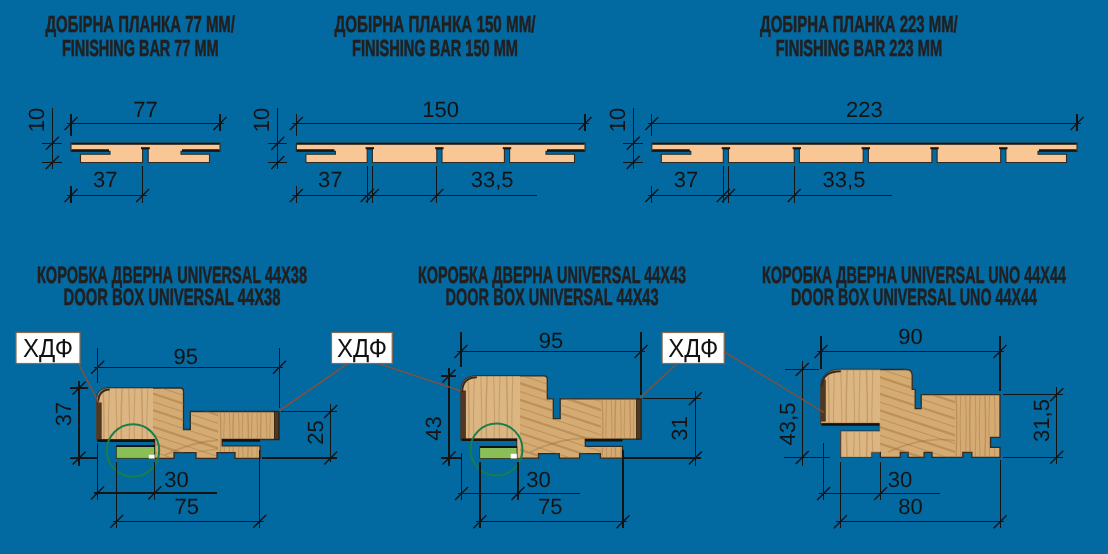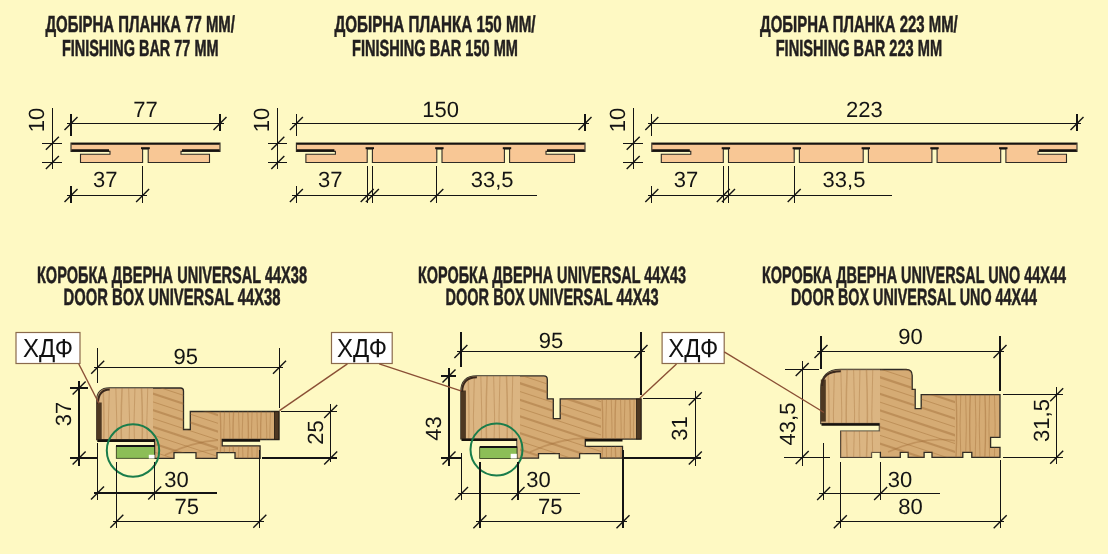--- a/index.html
+++ b/index.html
@@ -1,15 +1,15 @@
 <!DOCTYPE html>
 <html><head><meta charset="utf-8"><title>profiles</title>
 <style>
 html,body{margin:0;padding:0;background:#ffffff;}
-#page{position:relative;width:1108px;height:554px;overflow:hidden;background:#fef9c3;}
+#page{position:relative;width:1108px;height:554px;overflow:hidden;background:#0369a1;}
 svg{font-family:"Liberation Sans",sans-serif;-webkit-font-smoothing:antialiased;text-rendering:geometricPrecision;}
 </style></head>
 <body>
 <div id="page">
 <svg width="1108" height="554" viewBox="0 0 1108 554">
 <defs>
 <clipPath id="cb1">
           <path d="M109.7,388 H180.5 Q183.5,388 183.5,391 V429.5 H190.3 V411.5 H279 V439.5 H222.2 V445.8 H260.1 V458.3 H235 V452.6 H217 V458.3 H196 V452.6 H174 V458.3 H154.6 V439.7 H96.7 V401 Q96.7,388 109.7,388 Z"></path>
         </clipPath>
 <clipPath id="cb2">

